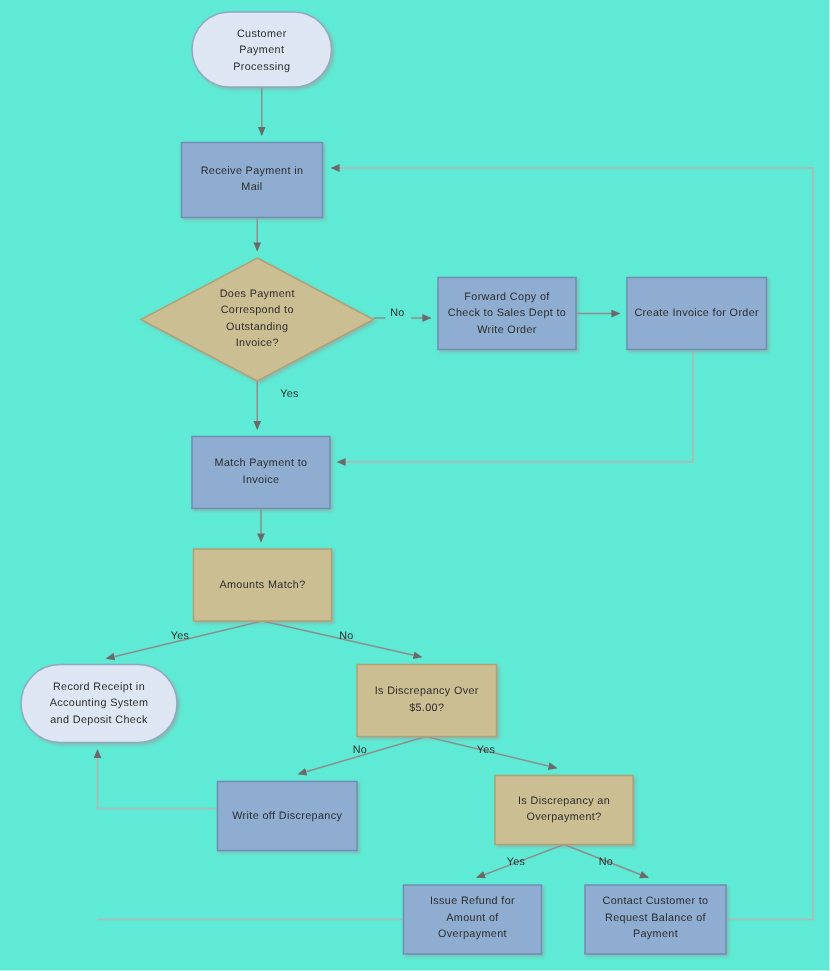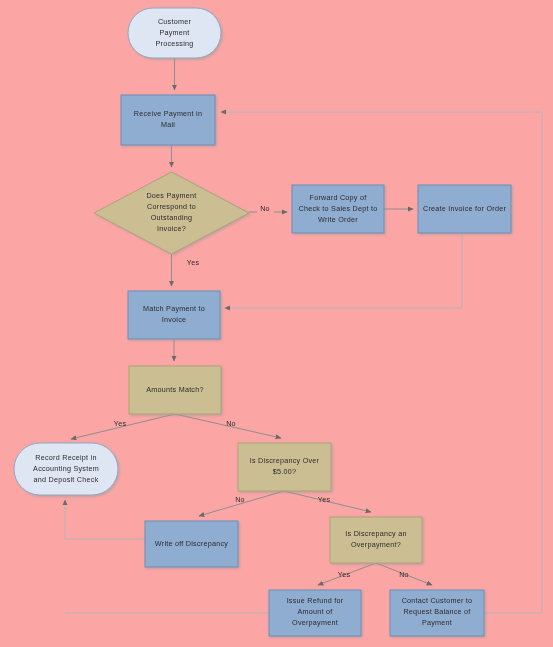--- a/index.html
+++ b/index.html
@@ -10,21 +10,21 @@
   body {
     width: 553px;
     height: 647px;
     font-family: "Liberation Sans", sans-serif;
     overflow: hidden;
   }
   #flowchart-canvas {
     position: relative;
     width: 553px;
     height: 647px;
-    background: #fca5a5;
+    background: #5eead4;
   }
   svg.chart-svg {
     position: absolute;
     top: 0;
     left: 0;
     width: 553px;
     height: 647px;
   }
   .node-label {
     font-family: "Liberation Sans", sans-serif;

